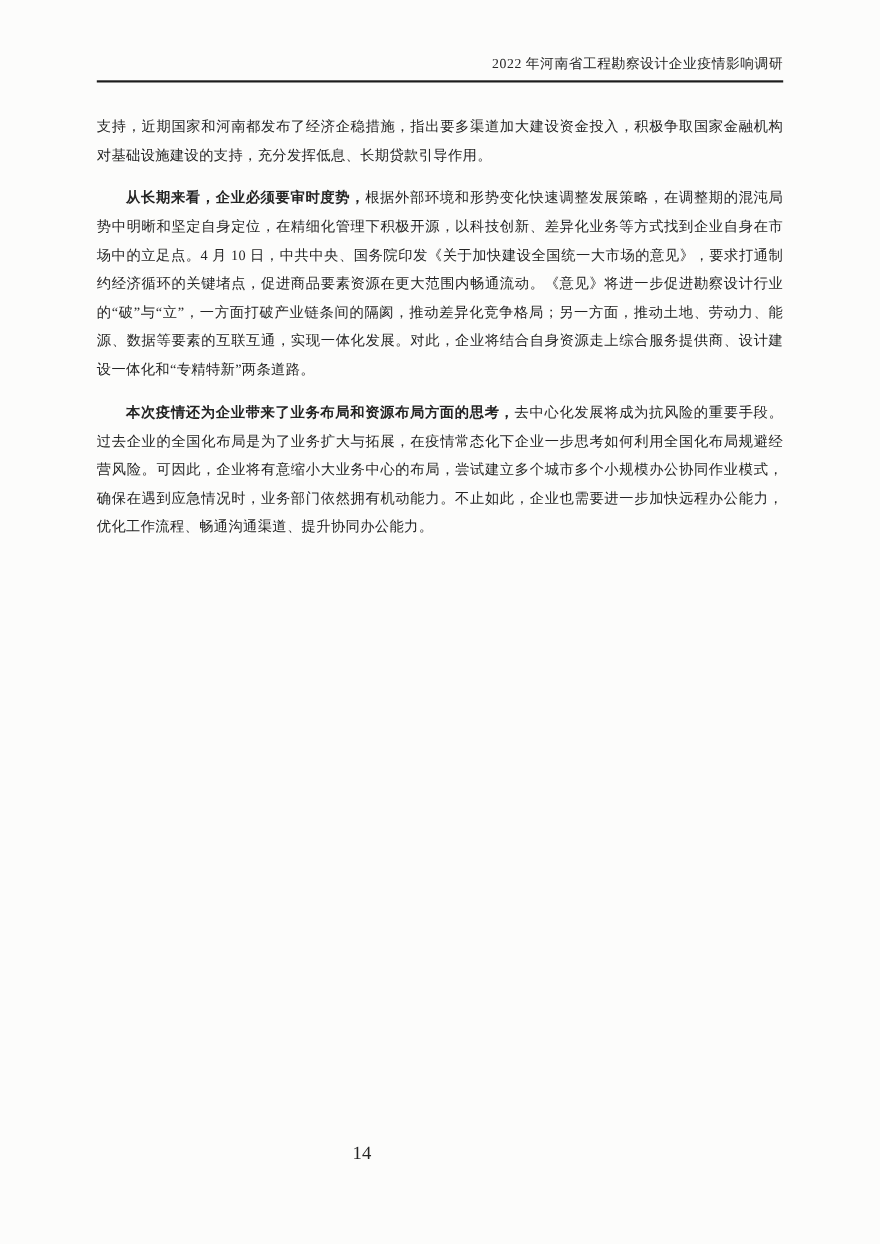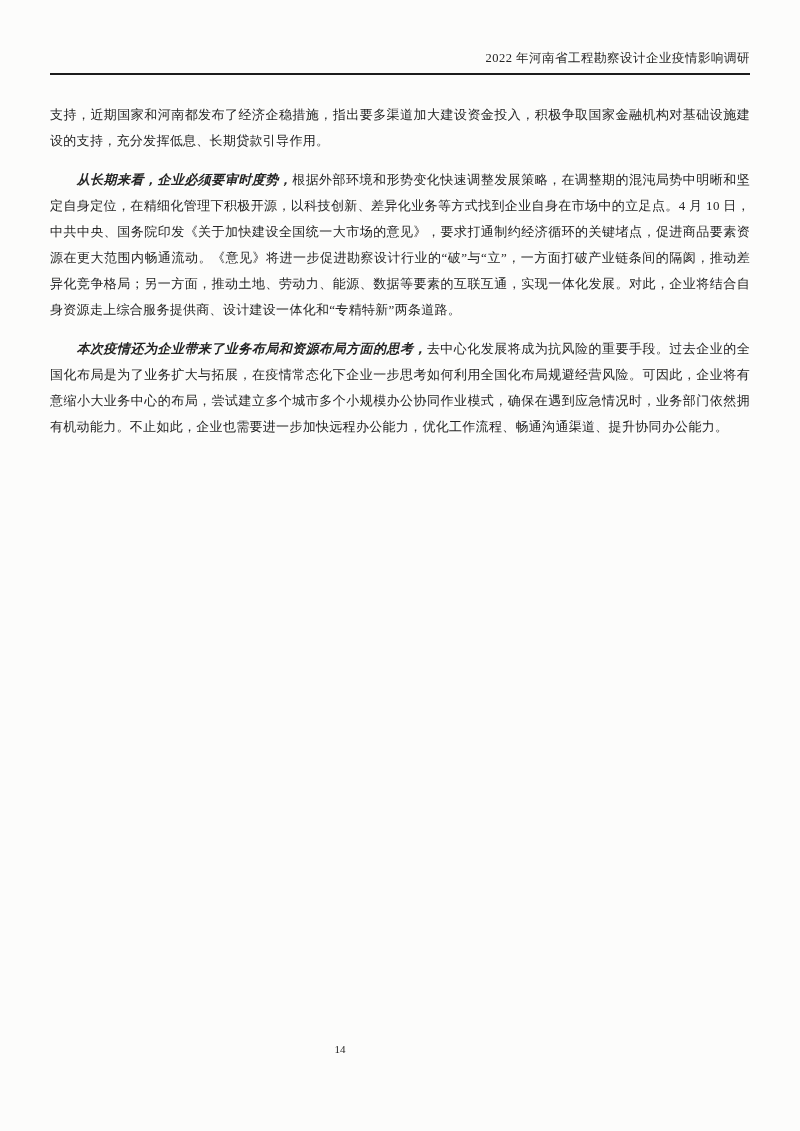--- a/index.html
+++ b/index.html
@@ -9,21 +9,21 @@
     background: var(--paper, #fcfcfb);
     color: var(--ink, #242424);
     font-family: "Liberation Serif", "DejaVu Serif", serif;
     position: relative;
     overflow: hidden;
     box-sizing: border-box;
   }
   .page {
     position: absolute;
     inset: 0;
-    padding: 0 50px;
+    padding: 0 88px;
     box-sizing: border-box;
   }
   .running-header {
     padding-top: 50px;
     padding-bottom: 7px;
     text-align: right;
     font-size: 12.5px;
     line-height: 16px;
     letter-spacing: 0.5px;
     border-bottom: 2px solid var(--rule, #1c1c1c);
@@ -34,30 +34,29 @@
   }
   .para {
     margin: 0 0 13px 0;
     font-size: 13px;
     line-height: 26px;
     text-align: justify;
     text-justify: inter-ideograph;
     letter-spacing: 0.3px;
   }
   .para.indent { text-indent: 2.05em; }
-  .para .lead { font-weight: bold; font-style: italic; }
+  .para .lead { font-weight: bold; }
   .page-number {
     position: absolute;
     top: 1041px;
     left: 0;
     width: 658px;
     text-align: center;
-    font-size: 11px;
+    font-size: 17px;
     line-height: 16px;
-    padding-left: 11px;
   }
 </style>
 </head>
 <body>
 
 <div class="page">
 
   <div class="running-header">2022 年河南省工程勘察设计企业疫情影响调研</div>
 
   <div class="content">

